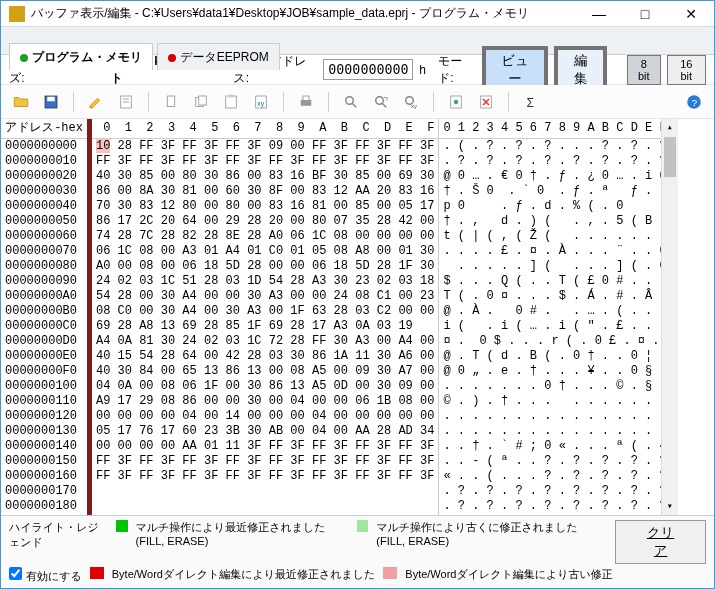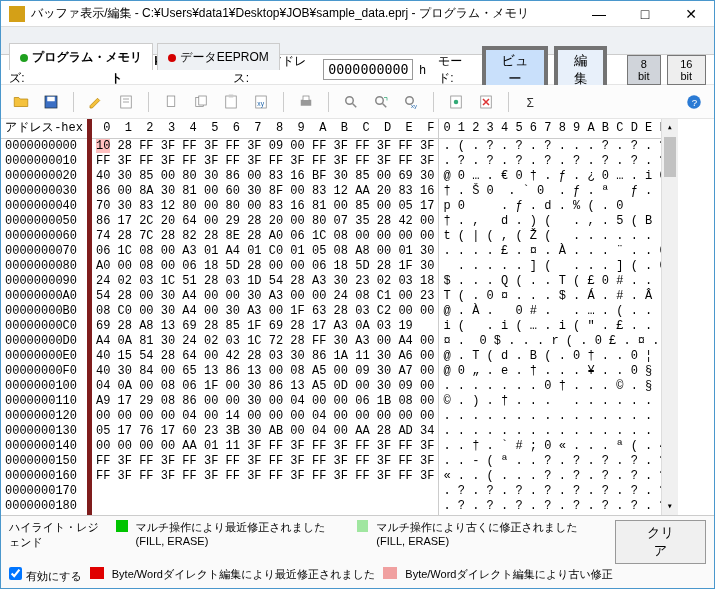--- a/index.html
+++ b/index.html
@@ -42,21 +42,21 @@
 .asclist div { white-space: pre; }
 .scroll { position:absolute; right:0; top:0; bottom:0; width:17px; background:#f0f0f0; border-left:1px solid #ddd;}
 .scroll .thumb { position:absolute; left:2px; right:2px; top:18px; height:40px; background:#c2c2c2;}
 .scroll .arr { position:absolute; left:0; right:0; height:17px; display:flex; align-items:center; justify-content:center; font-size:10px;}
 .scroll .arr.up { top:0;} .scroll .arr.dn { bottom:0;}
 .legend { border-top:1px solid #ccc; padding:4px 8px; display:flex; flex-direction:column; gap:3px; font-size:11px; background:#fafafa;}
 .legend-row { display:flex; align-items:flex-start; gap:8px;}
 .sw { width:14px; height:12px; display:inline-block;}
 .sw-g { background:#00c400;} .sw-lg { background:#a0e6a0;}
 .sw-r { background:#e00000;} .sw-lr { background:#f0a0a0;}
-.clearbtn { border:1px solid #999; padding:3px 28px; background:#f0f0f0;}
+.clearbtn { border:1px solid #999; padding:3px 28px; background:#f0f0f0;text-decoration:underline;}
 .cb { margin-right:4px; }
 </style>
 </head>
 <body>
 
 <div class="titlebar">
   <div class="titlebar-icon"></div>
   <div class="titlebar-text">バッファ表示/編集 - C:¥Users¥data1¥Desktop¥JOB¥sample_data.eprj - プログラム・メモリ</div>
   <div class="winbtns">
     <div class="winbtn">—</div>

